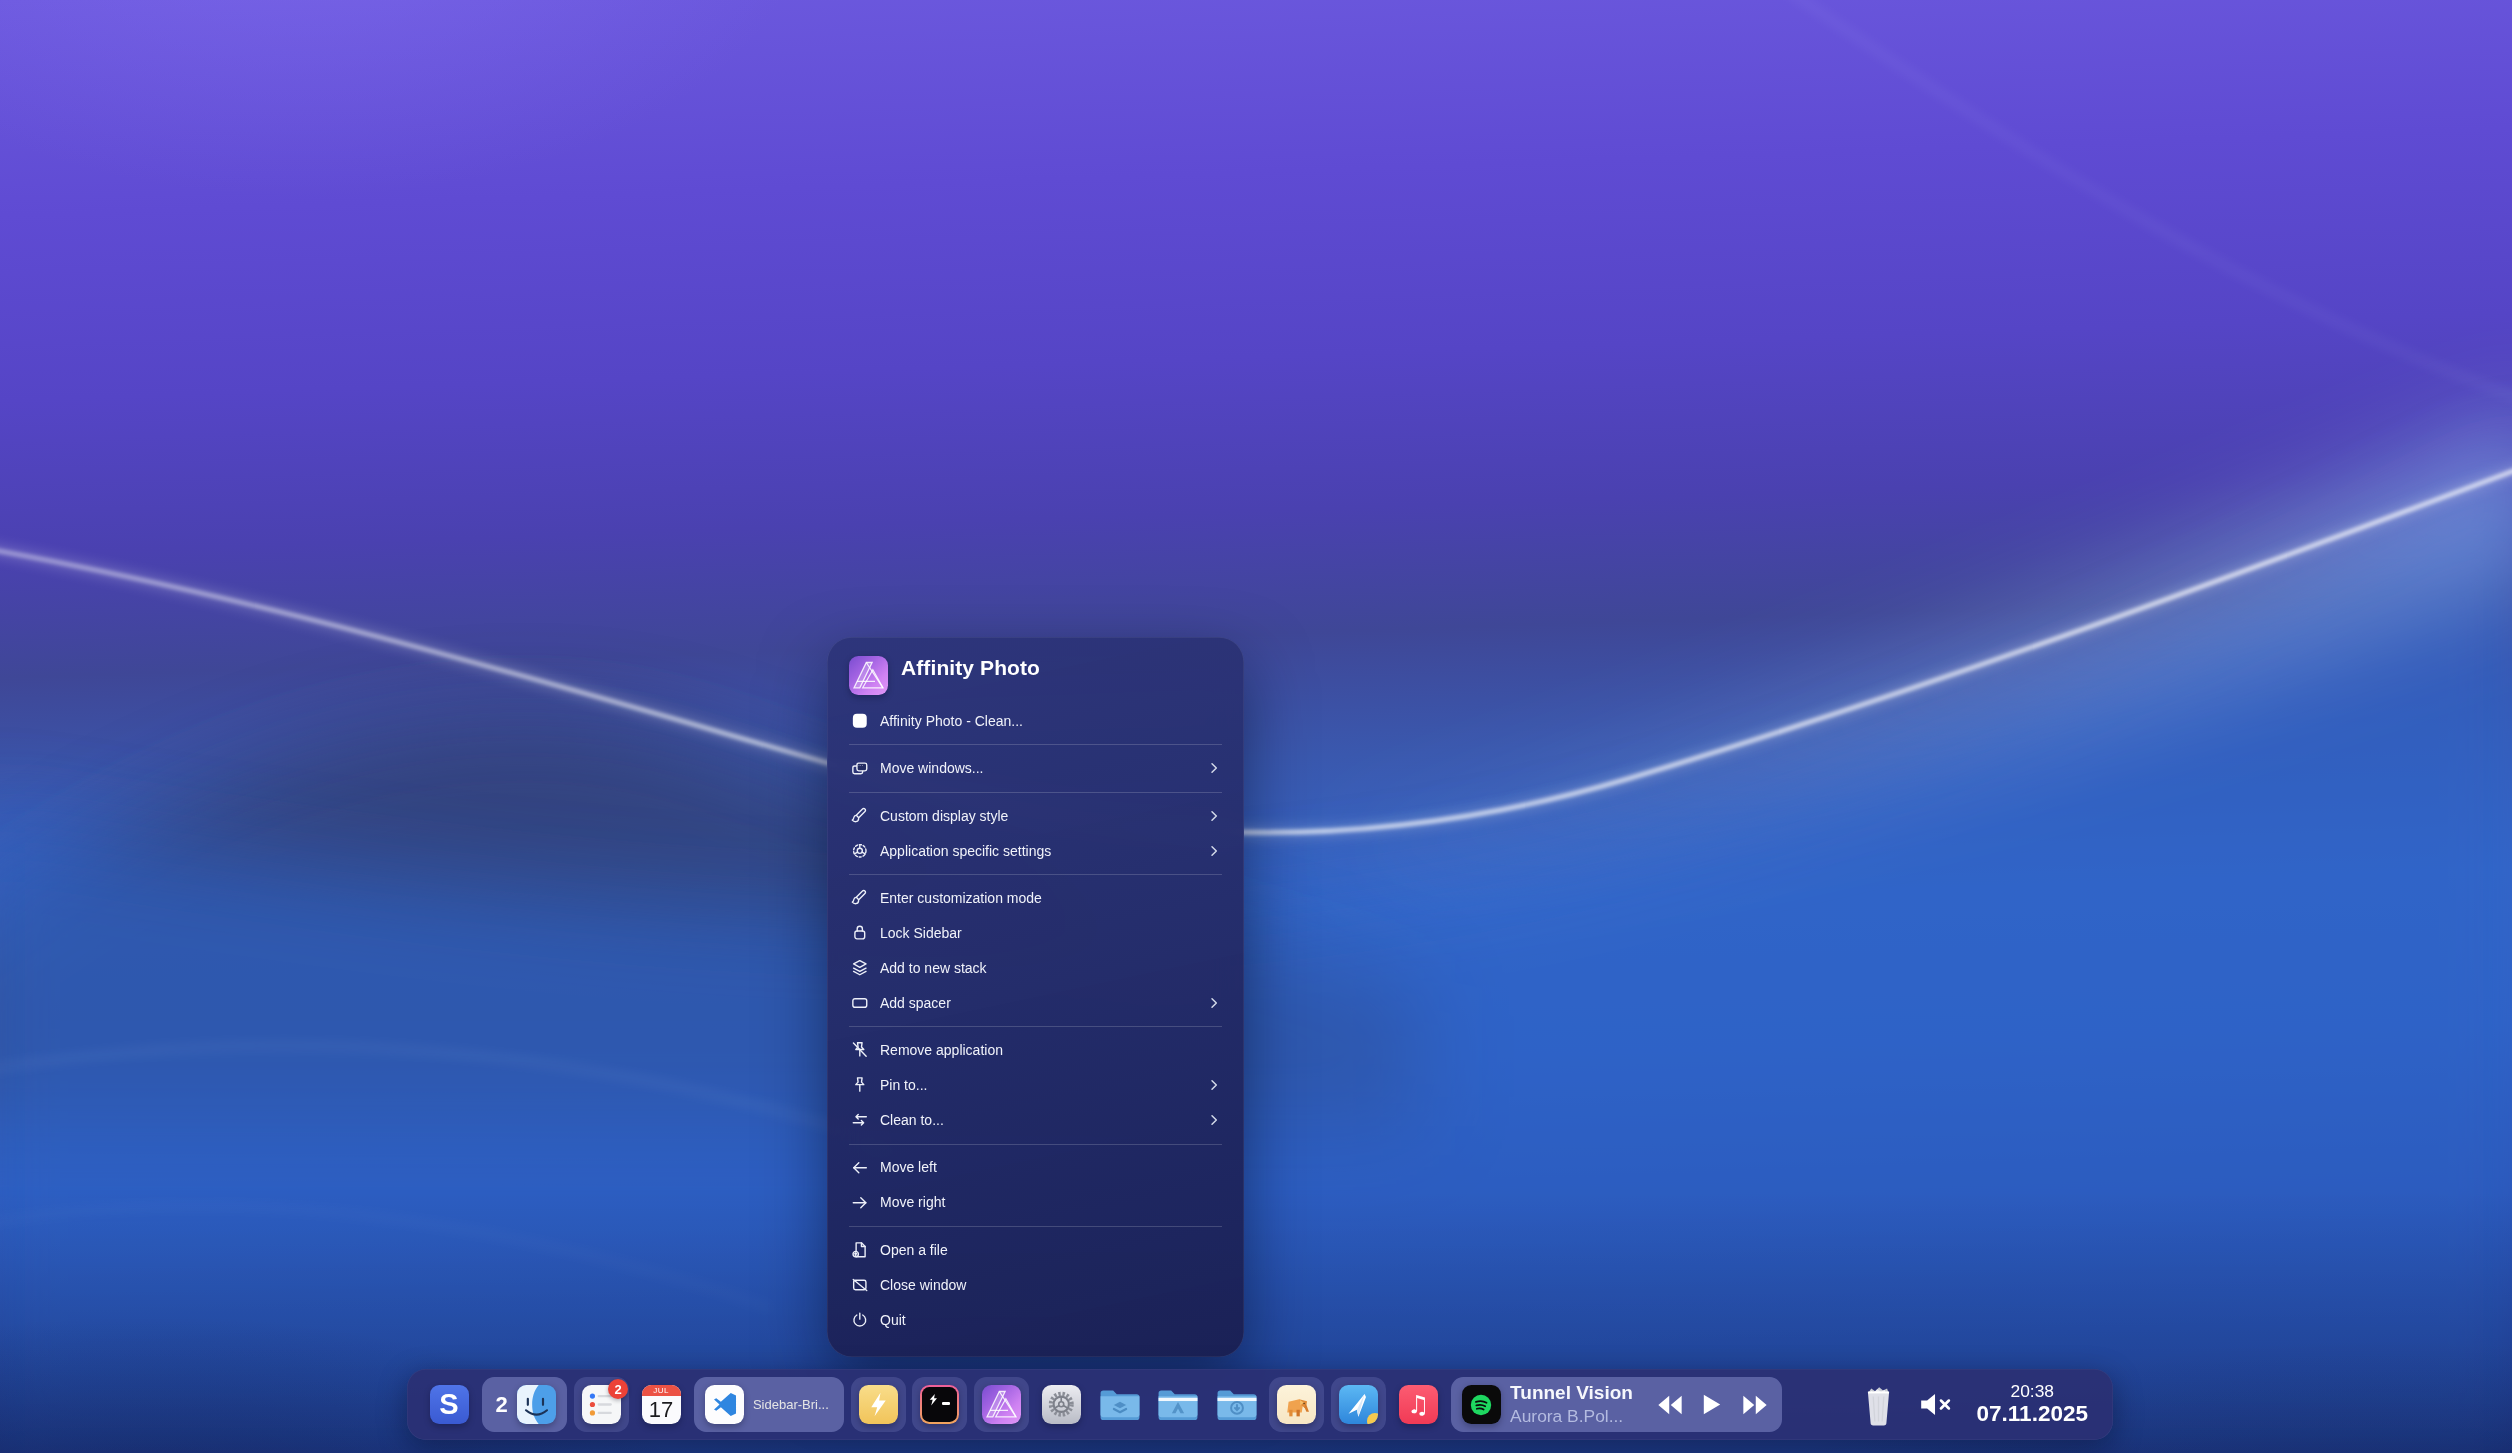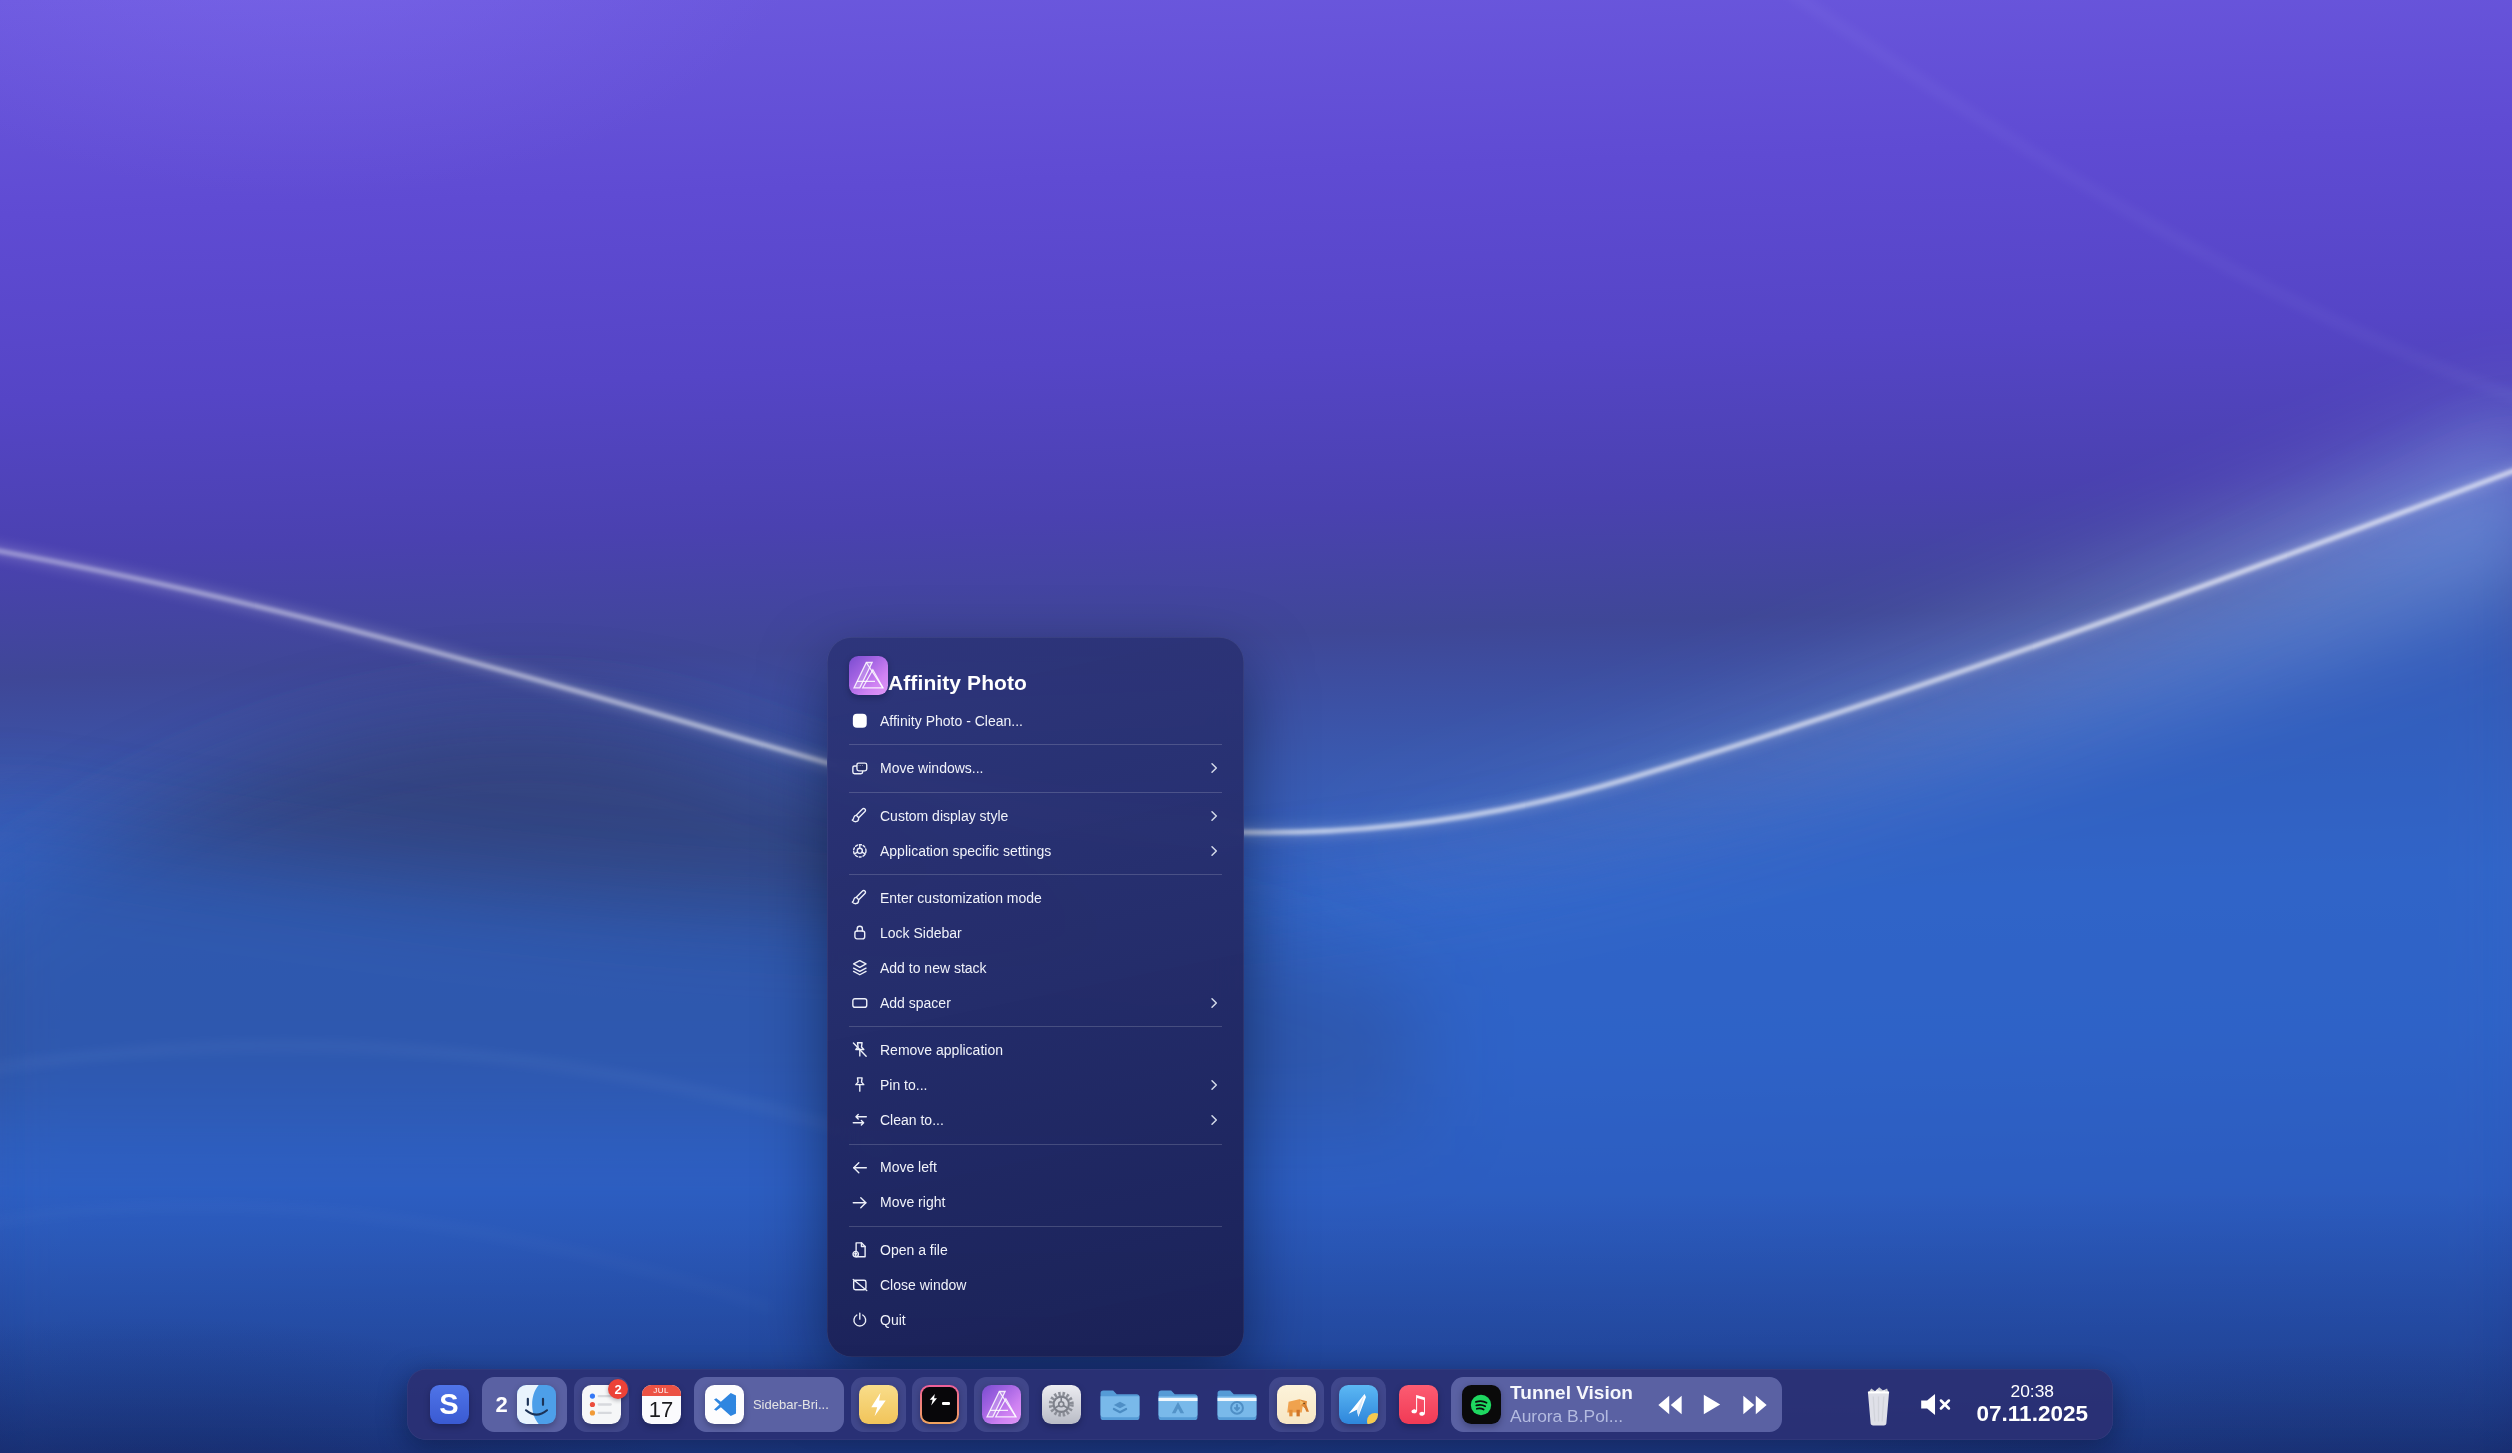--- a/index.html
+++ b/index.html
@@ -12,21 +12,21 @@
     radial-gradient(945px 436px at 6% 110%, rgba(10,14,56,.50), transparent 65%),
     radial-gradient(1236px 509px at 95% 115%, rgba(8,12,48,.45), transparent 65%),
     radial-gradient(727px 407px at 12% -6%, rgba(148,126,255,.28), transparent 70%),
     linear-gradient(180deg, rgba(0,0,0,0) 82%, rgba(10,14,50,.32) 100%)}
 
   
   .menu{position:absolute;left:827px;top:637px;width:417px;height:720px;border-radius:25px;
     background:linear-gradient(168deg,rgba(45,53,122,.95),rgba(26,32,84,.97));
     box-shadow:0 26px 65px rgba(4,8,34,.5), inset 0 0 0 0.7px rgba(255,255,255,.08);
     padding:16px 0 10.2px;display:flex;flex-direction:column;backdrop-filter:blur(14.5px)}
-  .menu-header{display:flex;align-items:flex-end;padding:2.9px 22px 8.7px}
+  .menu-header{display:flex;align-items:flex-start;gap:13px;padding:2.9px 22px 8.7px}
   .menu-title{font-size:21px;font-weight:700;color:#ffffff;letter-spacing:0.1px}
   .mrow{display:flex;align-items:center;gap:9px;height:35px;padding:0 22px;font-size:14px;color:#f1f3fa}
   .mrow .mic{width:22px;display:flex;justify-content:center;align-items:center;flex:none}
   .mrow .mlabel{flex:1;white-space:nowrap}
   .mrow .chev{flex:none;display:flex;align-items:center}
   .msep{height:0.7px;background:rgba(255,255,255,.17);margin:5.8px 22px;flex:none}
 
   
   .dock{position:absolute;left:407px;top:1369px;width:1706px;height:71px;border-radius:19px;
     background:rgba(42,48,116,.94);

